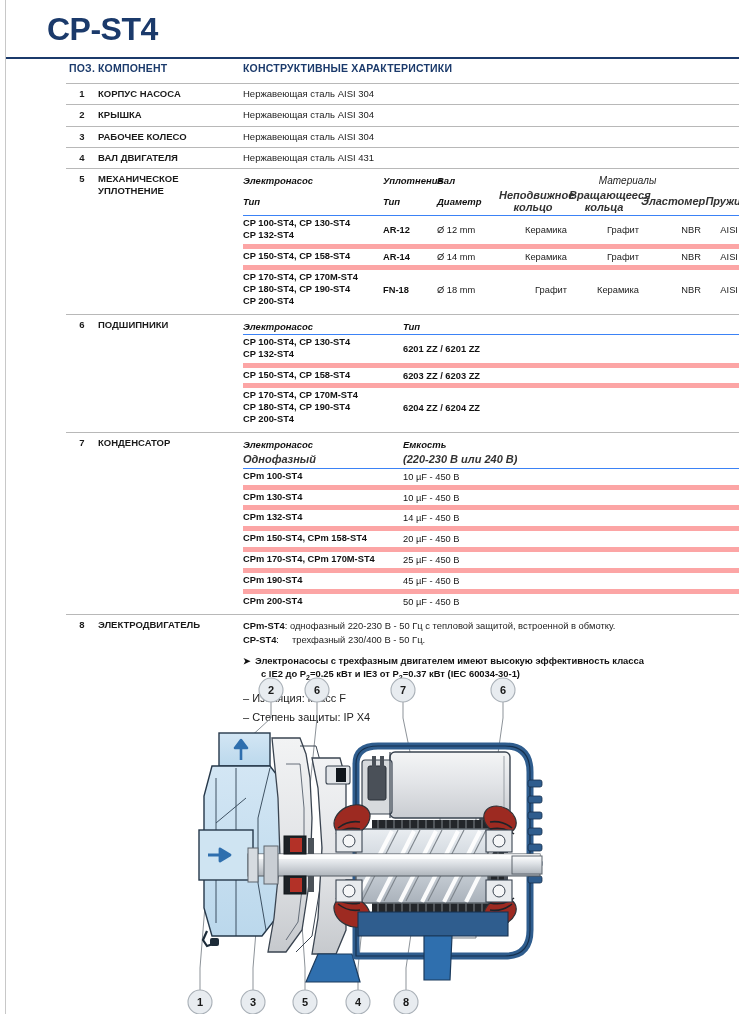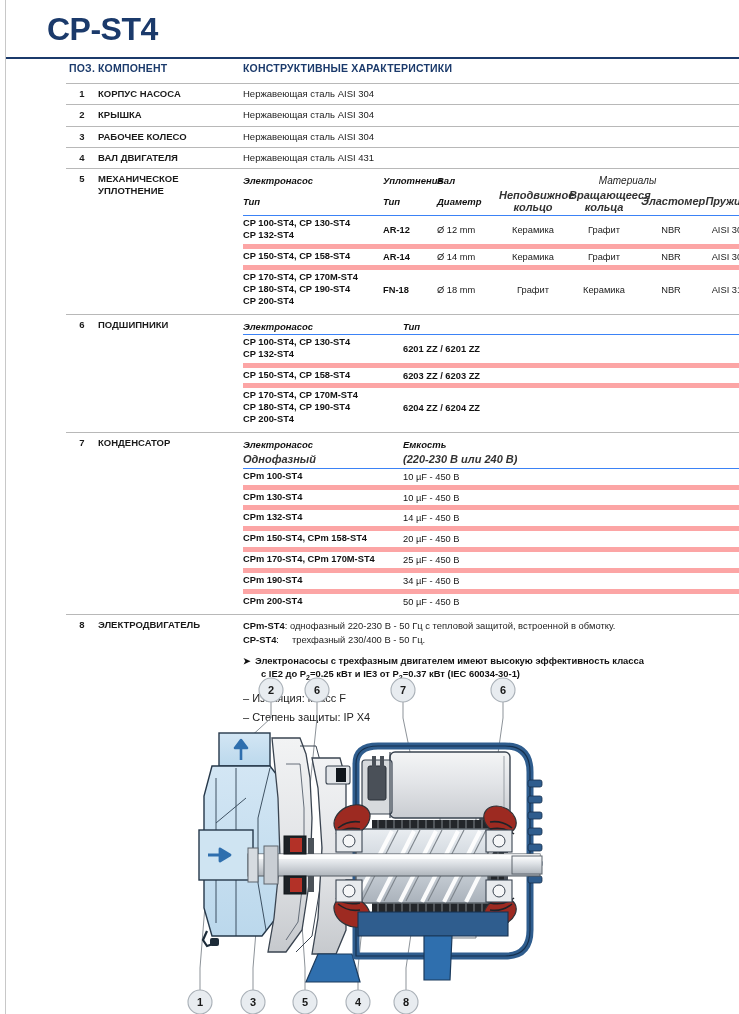--- a/index.html
+++ b/index.html
@@ -132,21 +132,21 @@
     white-space: pre-line;
   }
   .val-b {
     font-size: 9.3px;
     font-weight: bold;
     color: #111;
   }
   .val-n {
     font-size: 9.3px;
     color: #222;
-    text-align: center;
+    text-align: right;
   }
   .val-unit {
     font-size: 9.3px;
     color: #222;
   }
   .val-unit b { font-weight: normal; color: #111; }
 
   .t-center { text-align: center; }
 
   
@@ -371,21 +371,21 @@
         <tr class="sub-line">
           <td class="pump-names">CPm 150-ST4, CPm 158-ST4</td>
           <td class="val-unit"><b>20</b> <span>µF - 450 В</span></td>
         </tr>
         <tr class="sub-line">
           <td class="pump-names">CPm 170-ST4, CPm 170M-ST4</td>
           <td class="val-unit"><b>25</b> <span>µF - 450 В</span></td>
         </tr>
         <tr class="sub-line">
           <td class="pump-names">CPm 190-ST4</td>
-          <td class="val-unit"><b>34</b> <span>µF - 450 В</span></td>
+          <td class="val-unit"><b>45</b> <span>µF - 450 В</span></td>
         </tr>
         <tr class="sub-line">
           <td class="pump-names">CPm 200-ST4</td>
           <td class="val-unit"><b>50</b> <span>µF - 450 В</span></td>
         </tr>
       </tbody>
             </table>
     </td>
   </tr>
 

